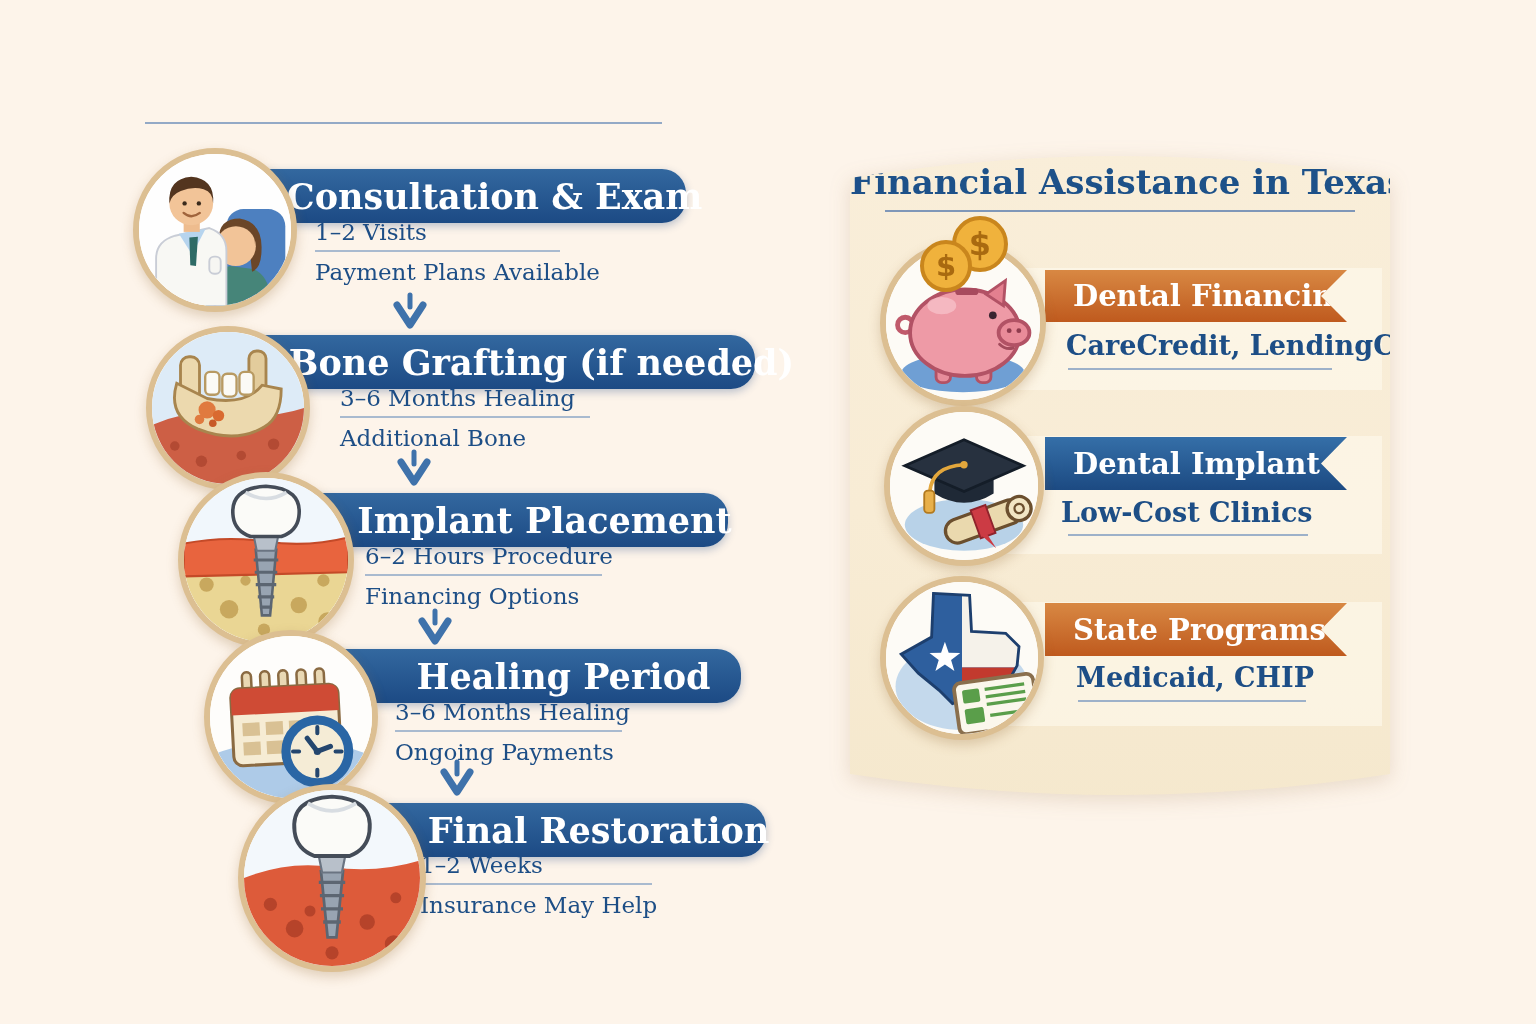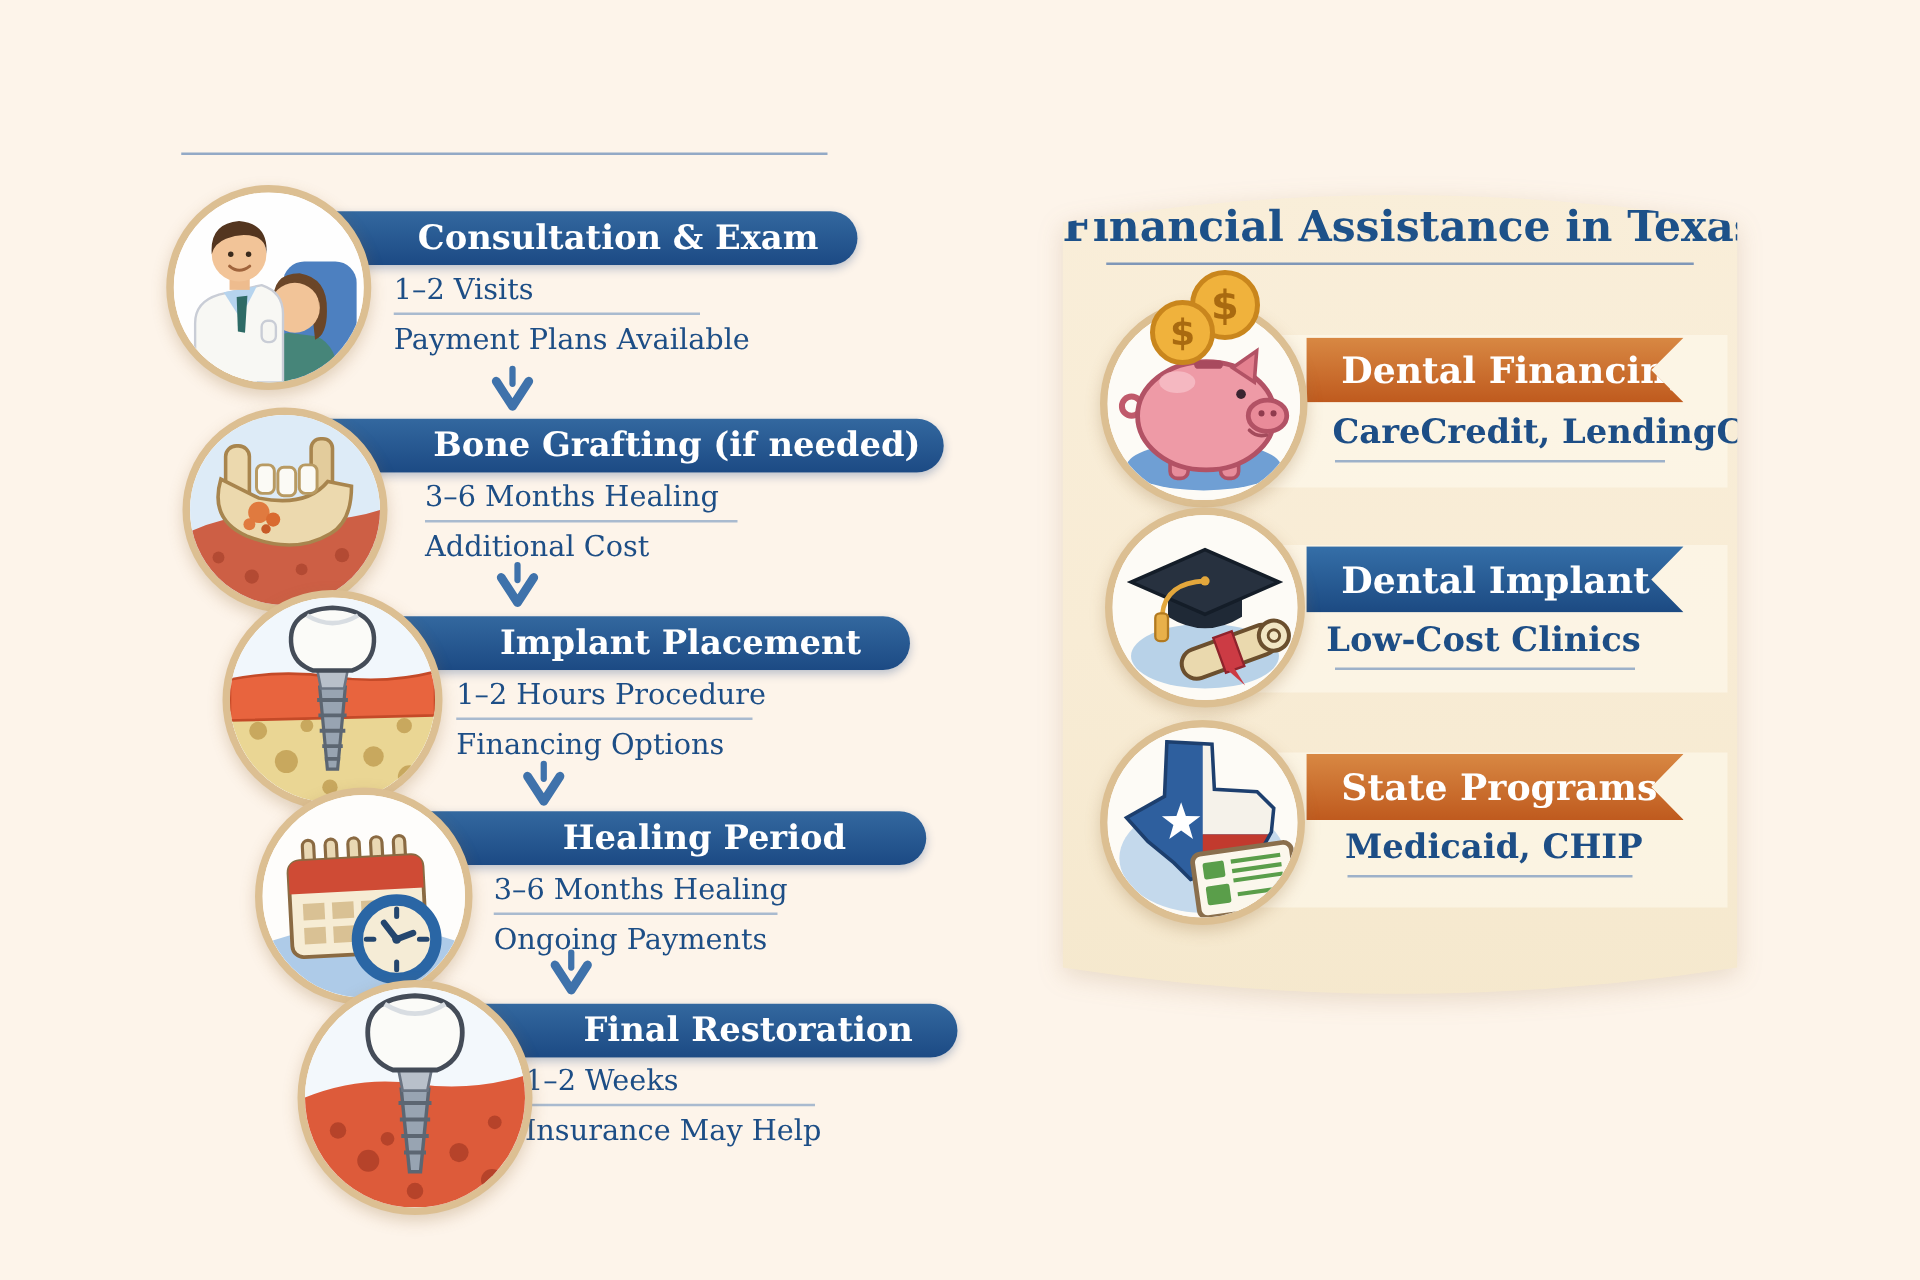--- a/index.html
+++ b/index.html
@@ -14,24 +14,24 @@
     font-size:39px;font-weight:bold;color:#1d5189;letter-spacing:.5px;white-space:nowrap;
   }
   .main-title-rule{position:absolute;left:145px;top:122px;width:517px;height:2px;background:#93a9c6;}
   .circle-icon{
     position:absolute;border-radius:50%;border:6px solid #dcbf92;background:#fff;
     overflow:hidden;z-index:3;box-sizing:border-box;
     box-shadow:0 5px 12px rgba(150,110,60,.28);
   }
   .circle-icon svg{display:block;width:100%;height:100%;}
   .step-banner{
-    position:absolute;height:43px;border-radius:24px;z-index:2;
+    position:absolute;height:54px;border-radius:24px;z-index:2;
     background:linear-gradient(180deg,#33689f 0%,#1c4a84 100%);
     color:#fff;display:flex;align-items:center;justify-content:center;
-    font-size:27px;font-weight:bold;white-space:nowrap;
+    font-size:35px;font-weight:bold;white-space:nowrap;
     box-shadow:0 3px 8px rgba(30,70,130,.30);
   }
   .step-sub{position:absolute;z-index:1;color:#1d4e86;font-weight:normal;font-size:23px;white-space:nowrap;}
   .sub-rule{height:2px;background:#a9bacf;margin:5px 0 7px 0;}
   .flow-arrow{position:absolute;z-index:1;width:40px;height:40px;}
   
   .panel-wrap{position:absolute;left:850px;top:140px;width:540px;height:676px;
     filter:drop-shadow(0 5px 10px rgba(140,100,50,.18));}
   .panel{
     position:absolute;left:0;top:0;width:540px;height:676px;
@@ -115,21 +115,21 @@
       <circle cx="50" cy="92" r="5" fill="#e07a3f"></circle>
         <circle cx="64" cy="96" r="4" fill="#c75a28"></circle>
     </svg>
   </div>
   <div class="step-banner" style="left:236px;top:335px;width:427px;padding-left:92px;">
     <span>Bone Grafting (if needed)</span>
   </div>
   <div class="step-sub" style="left:340px;top:385px;">
     <div>3–6 Months Healing</div>
     <div class="sub-rule" style="width:250px;"></div>
-    <div>Additional Cost</div>
+    <div>Additional Bone</div>
   </div>
   <svg class="flow-arrow" style="left:394px;top:449px;" viewBox="0 0 40 40">
     <path d="M20,3 L20,15" stroke="#3f72ab" stroke-width="5" stroke-linecap="round"></path>
     <path d="M7,13 L20,33 L33,13" fill="none" stroke="#3f72ab" stroke-width="7" stroke-linejoin="round" stroke-linecap="round"></path>
   </svg>
 
   <div class="circle-icon" style="left:178px;top:472px;width:176px;height:176px;">
     <svg viewBox="0 0 160 160">
       <rect width="160" height="160" fill="#f1f7fc"></rect>
       <rect y="84" width="160" height="76" fill="#ead694"></rect>
@@ -146,21 +146,21 @@
       <path d="M68,80 L92,80 M69,92 L91,92 M70,104 L90,104 M72,116 L88,116 M74,126 L86,126" stroke="#5c6672" stroke-width="3"></path>
       <path d="M68,56 L92,56 L89,71 L71,71 Z" fill="#b8c0ca" stroke="#6a7482" stroke-width="2"></path>
       <path d="M48,38 Q44,10 80,8 Q116,10 112,38 Q110,52 95,57 L65,57 Q50,52 48,38 Z" fill="#fbfbf8" stroke="#444c58" stroke-width="3.5"></path>
       <path d="M60,14 Q80,26 100,14" stroke="#d8dde2" fill="none" stroke-width="3.5"></path>
     </svg>
   </div>
   <div class="step-banner" style="left:265px;top:493px;width:367px;padding-left:96px;">
     <span>Implant Placement</span>
   </div>
   <div class="step-sub" style="left:365px;top:543px;">
-    <div>1–2 Hours Procedure</div>
+    <div>6–2 Hours Procedure</div>
     <div class="sub-rule" style="width:237px;"></div>
     <div>Financing Options</div>
   </div>
   <svg class="flow-arrow" style="left:415px;top:608px;" viewBox="0 0 40 40">
     <path d="M20,3 L20,15" stroke="#3f72ab" stroke-width="5" stroke-linecap="round"></path>
     <path d="M7,13 L20,33 L33,13" fill="none" stroke="#3f72ab" stroke-width="7" stroke-linejoin="round" stroke-linecap="round"></path>
   </svg>
 
   <div class="circle-icon" style="left:204px;top:630px;width:174px;height:174px;">
     <svg viewBox="0 0 160 160">

